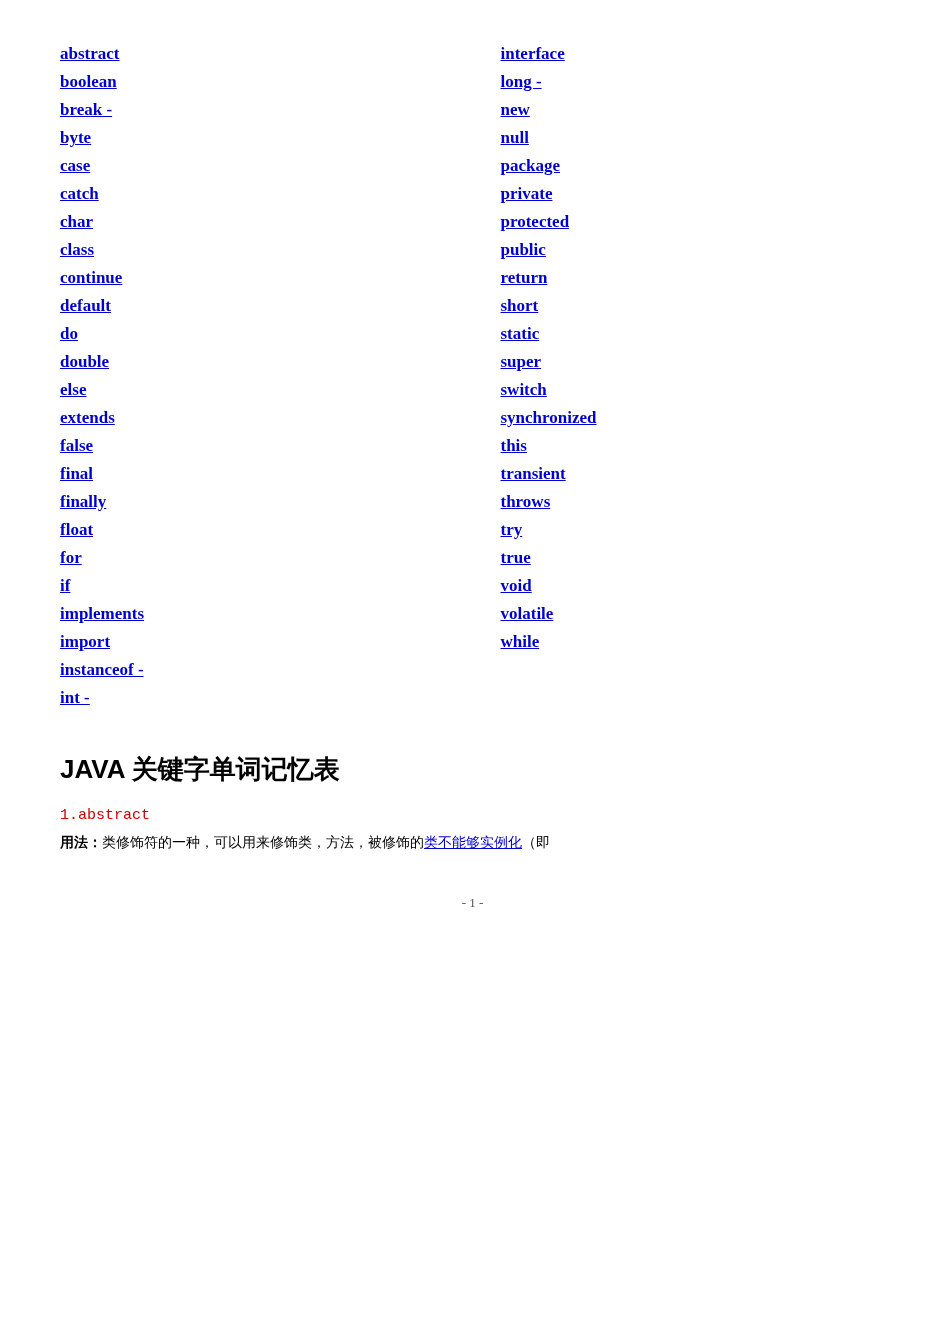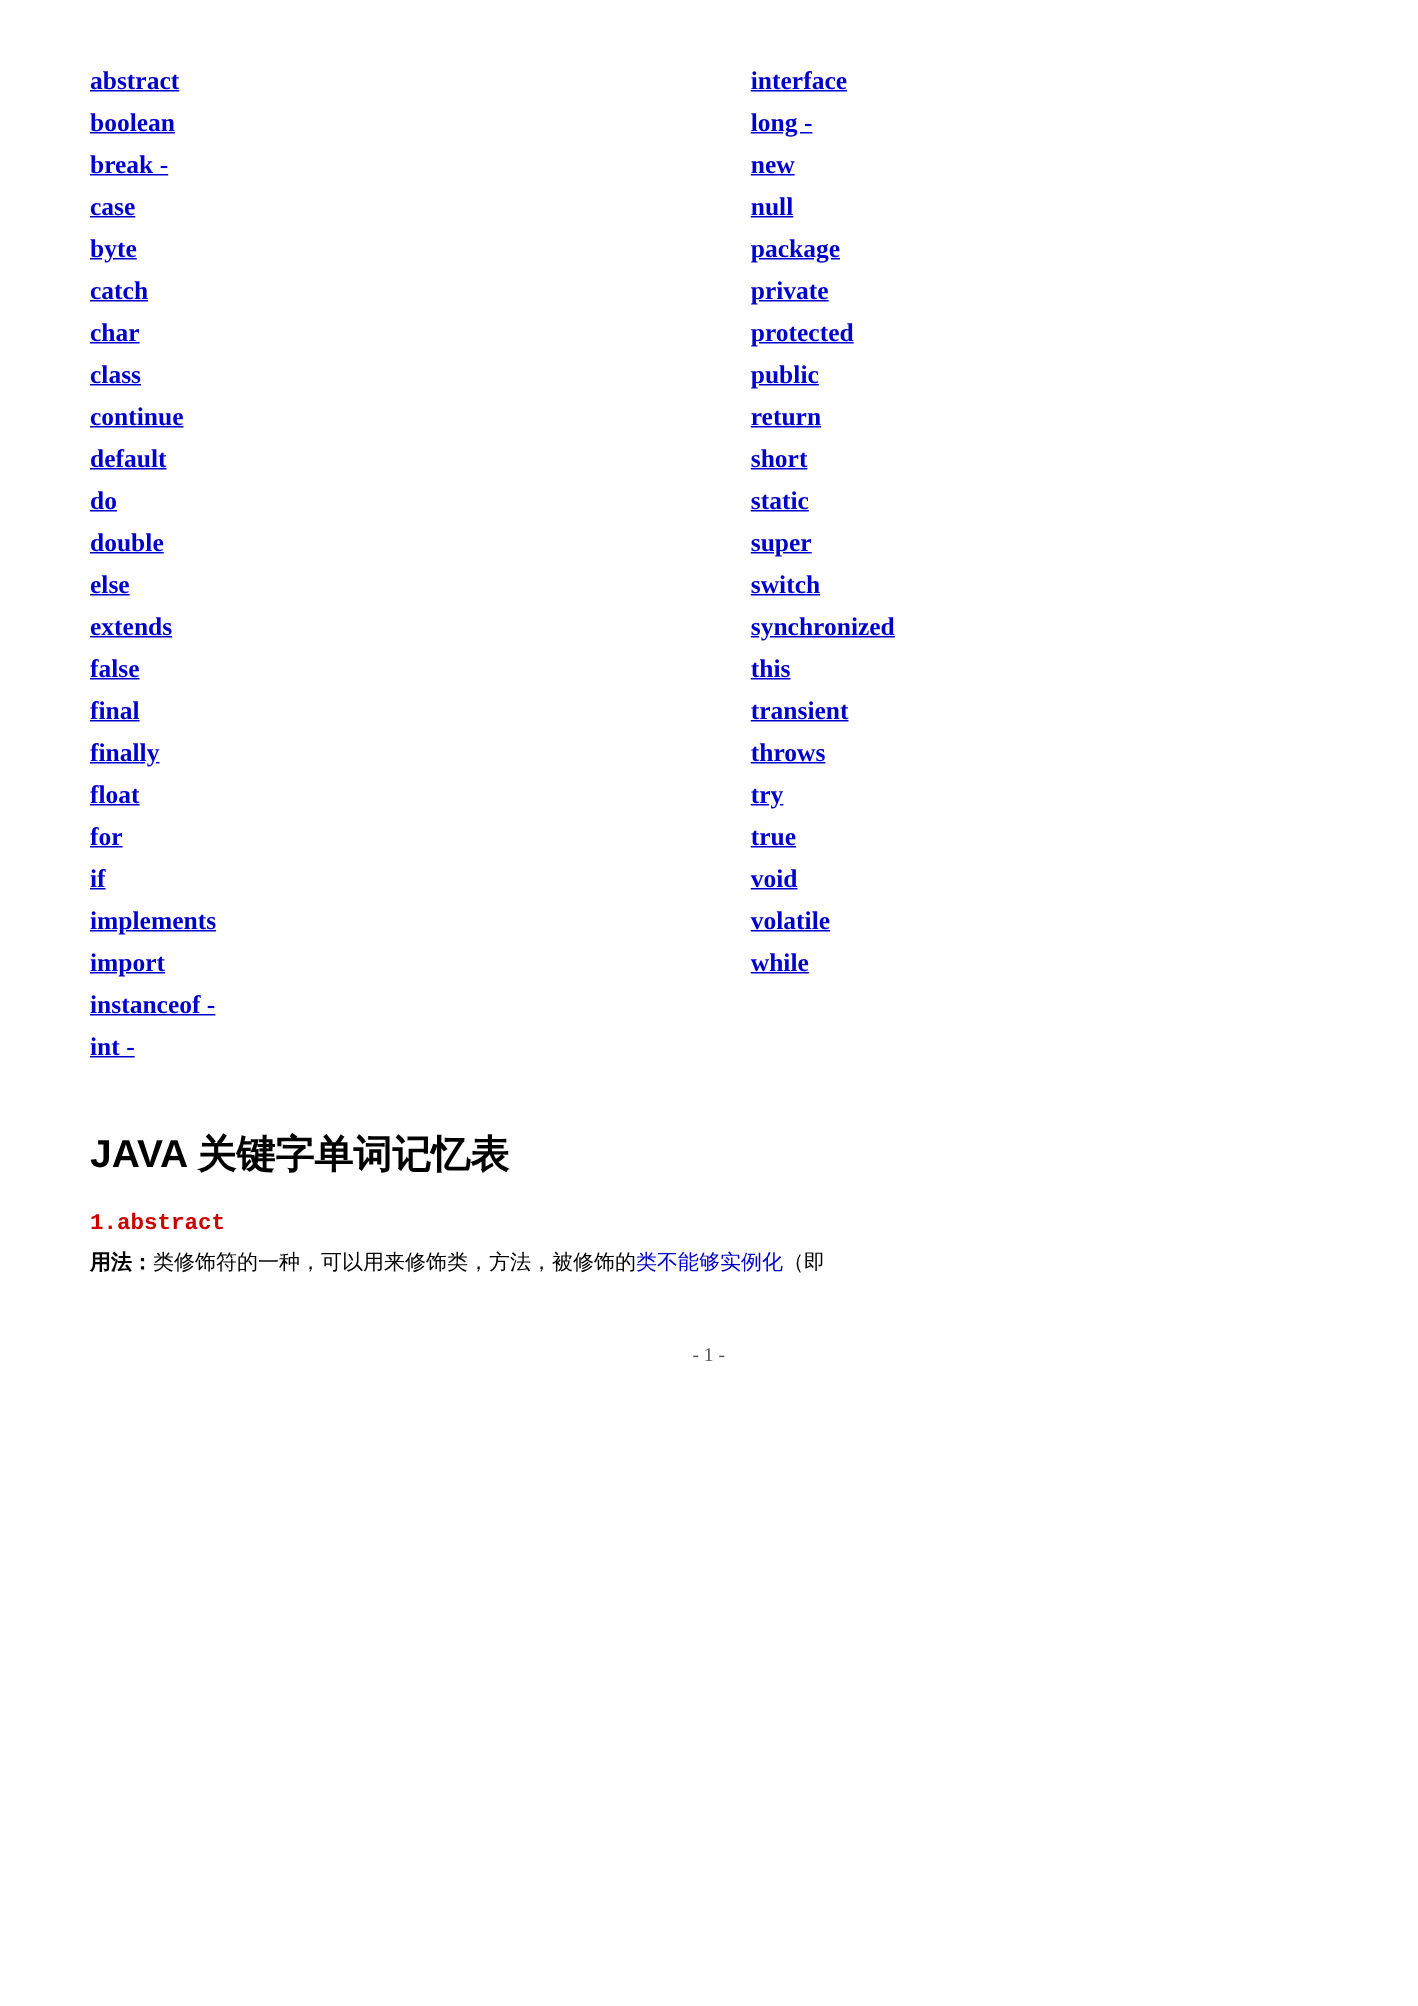--- a/index.html
+++ b/index.html
@@ -29,40 +29,41 @@
     }
     .section-title {
       font-size: 26px;
       font-weight: bold;
       font-family: "SimHei", "黑体", sans-serif;
       margin: 30px 0 20px 0;
       color: #000;
     }
     .entry-number {
       color: #c00;
-      font-weight: bold;
+      font-weight: normal;
       font-size: 15px;
       font-family: "Courier New", monospace;
       margin-top: 18px;
       margin-bottom: 6px;
     }
     .entry-label {
       font-weight: bold;
       font-size: 14px;
       font-family: "SimSun", "宋体", serif;
       color: #000;
     }
     .entry-text {
       font-size: 14px;
       font-family: "SimSun", "宋体", serif;
       color: #000;
       line-height: 1.8;
     }
     .entry-text a, .inline-link {
       color: #00c;
+      text-decoration: underline;
     }
     .page-number {
       text-align: center;
       font-size: 13px;
       color: #555;
       margin-top: 40px;
     }
     .col-left { padding-right: 20px; }
     .col-right { padding-left: 20px; }
     .desc-row {
@@ -70,22 +71,22 @@
     }
   </style>
 </head>
 <body>
 
 <div class="keyword-table">
   <div class="col-left" id="left-col">
       <a class="keyword-link">abstract</a>
       <a class="keyword-link">boolean </a>
       <a class="keyword-link">break -</a>
+      <a class="keyword-link">byte </a>
       <a class="keyword-link">case</a>
-      <a class="keyword-link">byte </a>
       <a class="keyword-link">catch</a>
       <a class="keyword-link">char </a>
       <a class="keyword-link">class </a>
       <a class="keyword-link">continue</a>
       <a class="keyword-link">default </a>
       <a class="keyword-link">do </a>
       <a class="keyword-link">double </a>
       <a class="keyword-link">else</a>
       <a class="keyword-link">extends </a>
       <a class="keyword-link">false </a>

